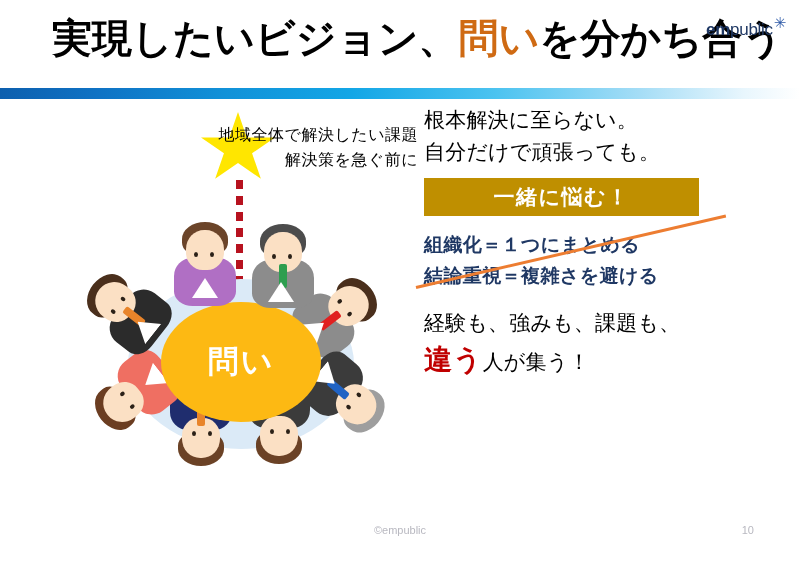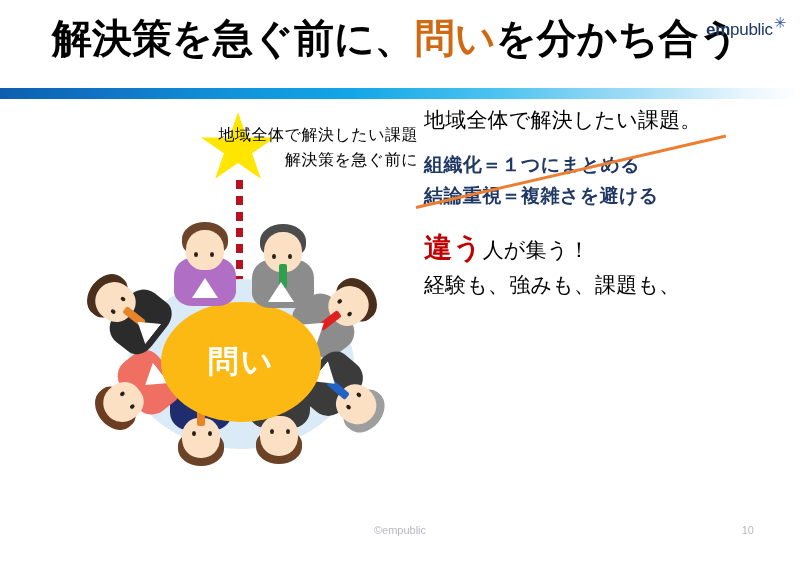--- a/index.html
+++ b/index.html
@@ -307,21 +307,21 @@
     font-size: 11px;
     color: #b8b8c0;
   }
 </style>
 </head>
 <body>
 
 <div id="slide">
 
   <div id="header">
-    <div id="slide-title"><span>解決策を急ぐ前に、</span><span class="hl">問い</span><span>を分かち合う</span></div>
+    <div id="slide-title"><span>実現したいビジョン、</span><span class="hl">問い</span><span>を分かち合う</span></div>
 
     <div id="logo"><span class="logo-em">em</span><span class="logo-rest">public</span><span class="logo-mark">✳</span></div>
   </div>
 
   <div id="divider"></div>
 
   <div id="diagram">
 
     <div id="star"></div>
 
@@ -412,35 +412,39 @@
     </div>
 
     <div id="center-oval">
       <span id="center-label">問い</span>
     </div>
   </div>
 
   <div id="right-col">
 
     <div id="intro-text">
-      <div>地域全体で解決したい課題。</div>
-    </div>
-
+      <div>根本解決に至らない。</div>
+      <div>自分だけで頑張っても。</div>
+    </div>
+
+    <div id="gold-banner">
+      <span id="gold-banner-text">一緒に悩む！</span>
+    </div>
 
     <div id="struck-block">
       <div id="struck-text">
         <div>組織化＝１つにまとめる</div>
         <div>結論重視＝複雑さを避ける</div>
       </div>
       <div id="strike-line"></div>
     </div>
 
     <div id="diff-text">
+      <div>経験も、強みも、課題も、</div>
       <div><span class="big-red">違う</span><span>人が集う！</span></div>
-      <div>経験も、強みも、課題も、</div>
     </div>
   </div>
 
 
   <div id="footer-copyright">©empublic</div>
   <div id="footer-page">10</div>
 
 </div>
 
 </body></html>

